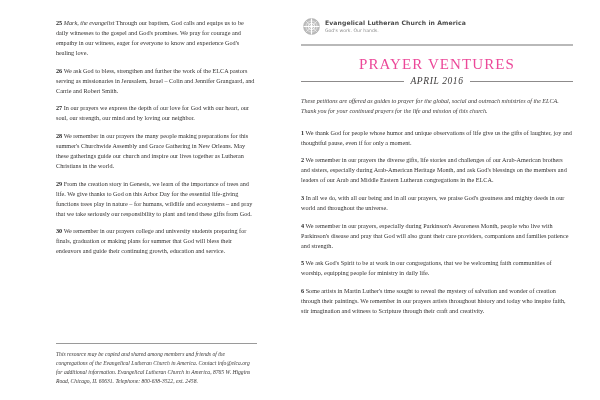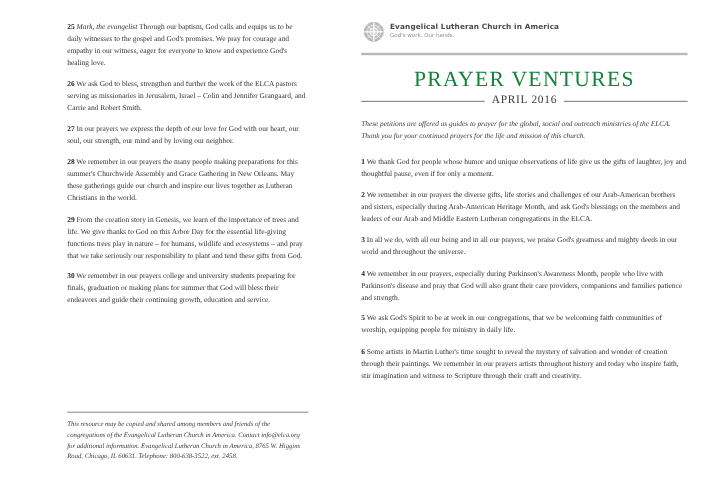--- a/index.html
+++ b/index.html
@@ -105,41 +105,42 @@
     height: 2px;
     background: #b9b9b9;
     margin: 0 0 11px 0;
   }
 
   .title-block {
     text-align: center;
     margin-bottom: 11px;
   }
   .title-main {
-    font-size: 18px;
+    font-size: 15px;
     letter-spacing: 1.1px;
-    color: #15803d;
+    color: #ec4899;
     line-height: 1;
     margin-bottom: 4px;
   }
   .title-sub-wrap {
     display: flex;
     align-items: center;
     gap: 6px;
   }
   .title-sub-wrap .hr {
     flex: 1 1 auto;
     height: 1px;
     background: #8d8b8b;
   }
   .title-sub {
     font-size: 9.5px;
     letter-spacing: 0.6px;
     color: #3d3b3b;
     white-space: nowrap;
+    font-style: italic;
   }
 
   .intro {
     font-style: italic;
     font-size: 6.1px;
     line-height: 1.62;
     color: #3a3838;
     margin-bottom: 11px;
   }
 </style>

